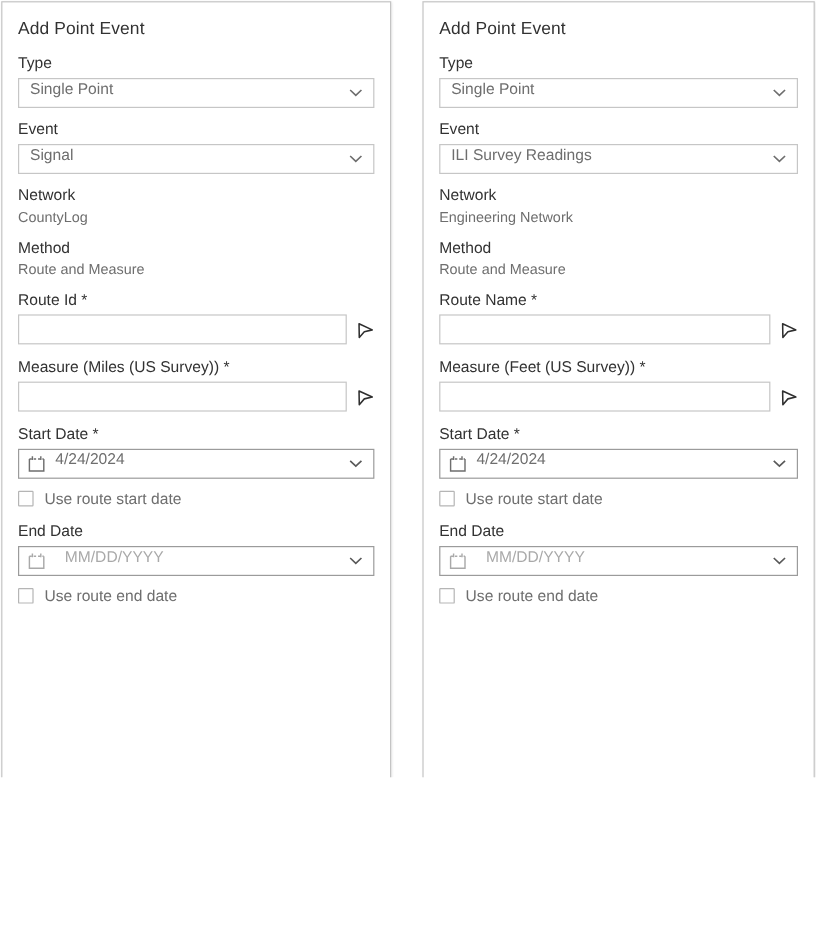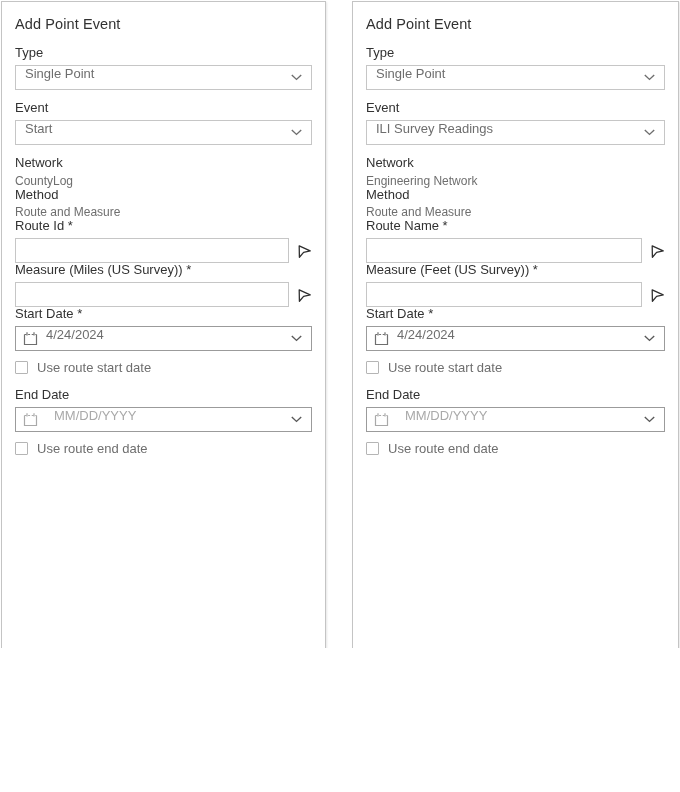--- a/index.html
+++ b/index.html
@@ -42,21 +42,21 @@
   .val {
     font-size: 12px;
     line-height: 14px;
     color: #6e6e6e;
   }
   .mt3  { margin-top: 3px; }
   .mt4  { margin-top: 4px; }
   .mt5  { margin-top: 5px; }
   .mt9  { margin-top: 9px; }
   .mt11 { margin-top: 11px; }
-  .mt12 { }
+  .mt12 { margin-top: 12px; }
   .mt13 { margin-top: 13px; }
 
   .combo {
     height: 25px;
     box-sizing: border-box;
     border: 1px solid #c6c6c6;
     background: #ffffff;
     display: flex;
     cursor: default;
   }
@@ -148,21 +148,21 @@
       <span class="txt">Single Point</span>
       <span class="chev">
         <svg width="11" height="7" viewBox="0 0 11 7">
             <path d="M0.8,1 L5.5,5.4 L10.2,1" fill="none" stroke="#6e6e6e" stroke-width="1.4"></path>
           </svg>
       </span>
     </div>
 
     <div class="lbl mt11">Event</div>
     <div class="combo mt5">
-      <span class="txt">Start</span>
+      <span class="txt">Signal</span>
       <span class="chev">
         <svg width="11" height="7" viewBox="0 0 11 7">
             <path d="M0.8,1 L5.5,5.4 L10.2,1" fill="none" stroke="#6e6e6e" stroke-width="1.4"></path>
           </svg>
       </span>
     </div>
 
     <div class="lbl mt11">Network</div>
     <div class="val mt4">CountyLog</div>
 

